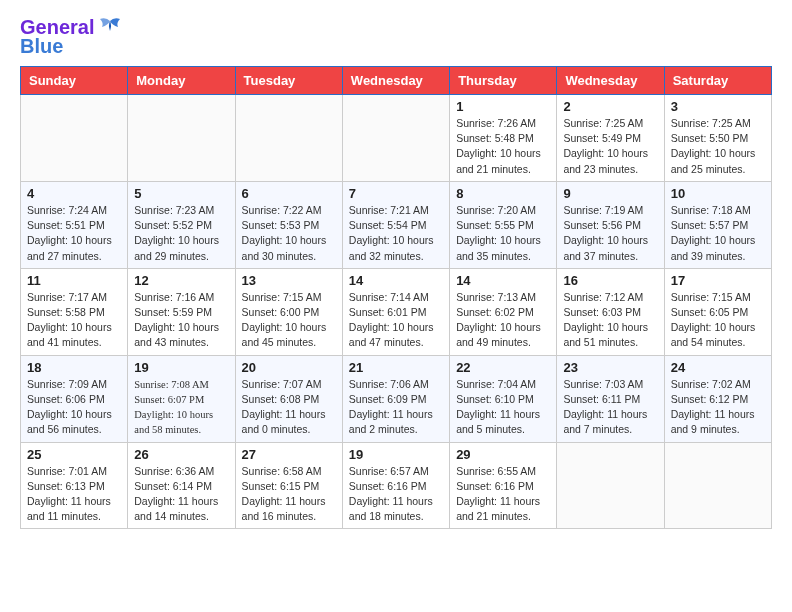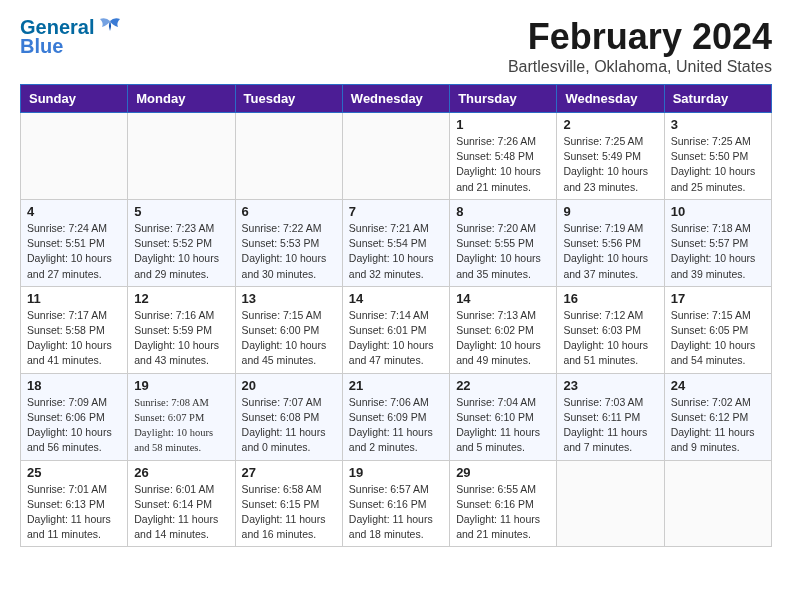--- a/index.html
+++ b/index.html
@@ -37,21 +37,21 @@
     .location-title {
       font-size: 16px;
       color: #444;
     }
     .calendar {
       width: 100%;
       border-collapse: collapse;
       margin-top: 8px;
     }
     .calendar th {
-      background: #4c1d95;
+      background: #ef4444;
       color: #fff;
       padding: 6px 8px;
       font-size: 13px;
       font-weight: bold;
       text-align: left;
       border: 1px solid #2a6bc5;
     }
     .calendar td {
       border: 1px solid #ccc;
       vertical-align: top;
@@ -79,32 +79,28 @@
     }
     
     .bird-svg { vertical-align: middle; }
   </style>
 </head>
 <body>
 
 <div class="header-area">
   <div class="logo">
     <div class="logo-row">
-      <span style="font-size:20px;font-weight:bold;color:#0369a1;">General</span>
+      <span style="font-size:20px;font-weight:bold;color:#6d28d9;">General</span>
       <svg class="bird-svg" width="28" height="22" viewBox="0 0 28 22">
         <path d="M14 4 Q18 0 24 2 Q20 6 22 10 Q16 8 14 4Z" fill="#3a7bd5"></path>
         <path d="M14 4 Q10 0 4 2 Q8 6 6 10 Q12 8 14 4Z" fill="#3a7bd5" opacity="0.7"></path>
         <path d="M14 4 Q16 8 14 14 Q12 8 14 4Z" fill="#1a5ab5"></path>
       </svg>
     </div>
     <div style="font-size:20px;font-weight:bold;color:#3a7bd5;margin-top:-4px;">Blue</div>
-  </div>
-  <div class="title-area">
-    <div class="month-title">February 2024</div>
-    <div class="location-title">Bartlesville, Oklahoma, United States</div>
   </div>
 </div>
 
 <table class="calendar">
   <thead>
     <tr>
     <th>Sunday</th>
         <th>Monday</th>
         <th>Tuesday</th>
         <th>Wednesday</th>
@@ -297,21 +293,21 @@
       <tr>
         <td>
           <div class="day-number">25</div>
           <div class="day-info" style="white-space: pre-line;">Sunrise: 7:01 AM
 Sunset: 6:13 PM
 Daylight: 11 hours
 and 11 minutes.</div>
         </td>
         <td>
           <div class="day-number">26</div>
-          <div class="day-info" style="white-space: pre-line;">Sunrise: 6:01 AM
+          <div class="day-info" style="white-space: pre-line;">Sunrise: 6:36 AM
 Sunset: 6:14 PM
 Daylight: 11 hours
 and 14 minutes.</div>
         </td>
         <td>
           <div class="day-number">27</div>
           <div class="day-info" style="white-space: pre-line;">Sunrise: 6:58 AM
 Sunset: 6:15 PM
 Daylight: 11 hours
 and 16 minutes.</div>

